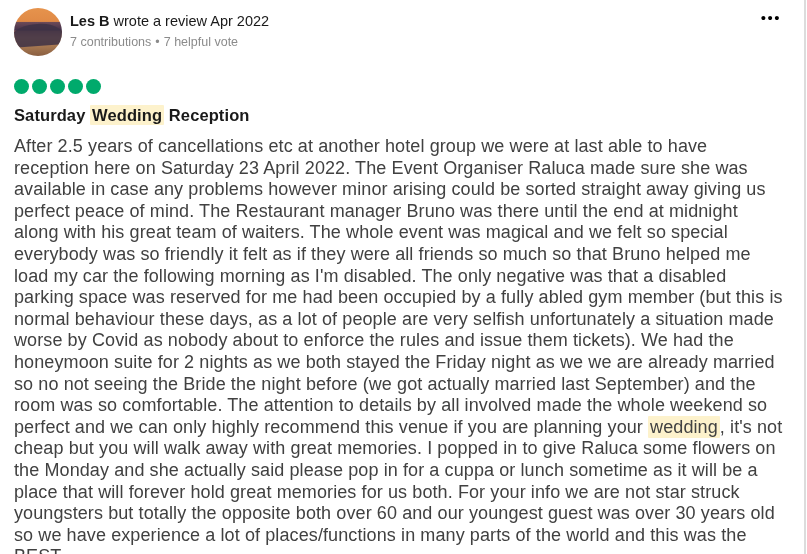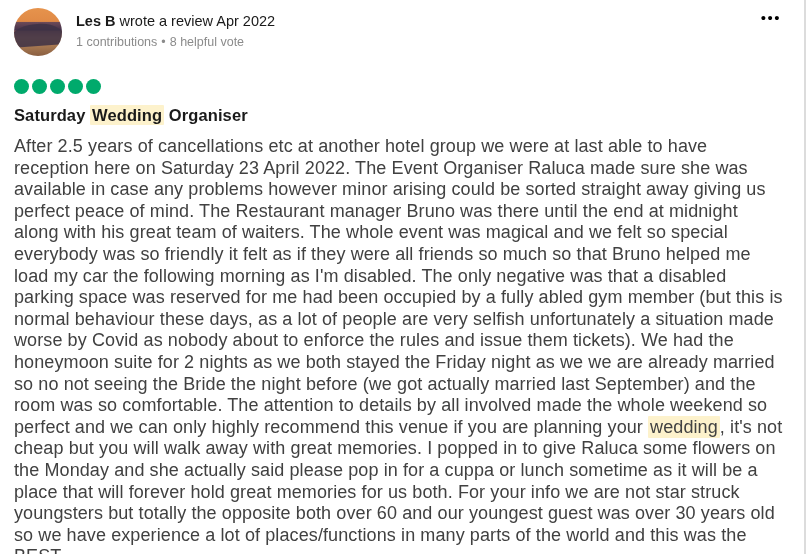--- a/index.html
+++ b/index.html
@@ -35,21 +35,21 @@
         #8a5a54 48%, #c08a5e 62%,
         #a97a52 78%, #8a5f41 100%);
     overflow:hidden;
   }
   .avatar::after{ 
     content:"";position:absolute;left:-6px;top:16px;width:60px;height:22px;
     background:#3d3145;border-radius:50% 50% 0 0 / 90% 110% 0 0;
     transform:rotate(-4deg);
     opacity:.85;
   }
-  .header-text{position:absolute;left:76px;top:11px;}
+  .header-text{position:absolute;left:70px;top:11px;}
   .byline{font-size:14.5px;color:var(--text-dark);line-height:20px;}
   .byline .name{font-weight:bold;cursor:pointer;}
   .subline{font-size:12.5px;color:var(--text-muted);margin-top:3px;line-height:16px;}
   .subline .sep{margin:0 4px;}
   .more-menu{
     position:absolute;right:26px;top:8px;
     background:none;border:none;cursor:pointer;
     font-size:15px;letter-spacing:1.5px;color:#000;
     line-height:20px;font-family:"Liberation Sans",sans-serif;
   }
@@ -91,38 +91,38 @@
 
 <div class="right-border"></div>
 
 <div class="avatar"></div>
 
 <div class="header-text">
   <div class="byline">
     <span class="name">Les B</span><span> wrote a review Apr 2022</span>
   </div>
   <div class="subline">
-    <span>1 contributions</span><span class="sep">•</span><span>8 helpful vote</span>
+    <span>7 contributions</span><span class="sep">•</span><span>7 helpful vote</span>
   </div>
 </div>
 
 <button class="more-menu">•••</button>
 
 <div class="content">
 
   <div class="bubbles">
       <span class="bubble"></span>
       <span class="bubble"></span>
       <span class="bubble"></span>
       <span class="bubble"></span>
       <span class="bubble"></span>
     </div>
 
   <div class="review-title">
-    <span>Saturday </span><span class="hl">Wedding</span><span> Organiser</span>
+    <span>Saturday </span><span class="hl">Wedding</span><span> Reception</span>
   </div>
 
   <div class="review-body">
     <span>After 2.5 years of cancellations etc at another hotel group we were at last able to have reception here on Saturday 23 April 2022. The Event Organiser Raluca made sure she was available in case any problems however minor arising could be sorted straight away giving us perfect peace of mind. The Restaurant manager Bruno was there until the end at midnight along with his great team of waiters. The whole event was magical and we felt so special everybody was so friendly it felt as if they were all friends so much so that Bruno helped me load my car the following morning as I'm disabled. The only negative was that a disabled parking space was reserved for me had been occupied by a fully abled gym member (but this is normal behaviour these days, as a lot of people are very selfish unfortunately a situation made worse by Covid as nobody about to enforce the rules and issue them tickets). We had the honeymoon suite for 2 nights as we both stayed the Friday night as we we are already married so no not seeing the Bride the night before (we got actually married last September) and the room was so comfortable. The attention to details by all involved made the whole weekend so perfect and we can only highly recommend this venue if you are planning your </span><span class="hl">wedding</span><span>, it's not cheap but you will walk away with great memories. I popped in to give Raluca some flowers on the Monday and she actually said please pop in for a cuppa or lunch sometime as it will be a place that will forever hold great memories for us both. For your info we are not star struck youngsters but totally the opposite both over 60 and our youngest guest was over 30 years old so we have experience a lot of places/functions in many parts of the world and this was the BEST.</span>
   </div>
 
   <a class="read-less"><span>Read less</span><span class="caret">▲</span></a>
 
 
   <div class="clipped-line">

